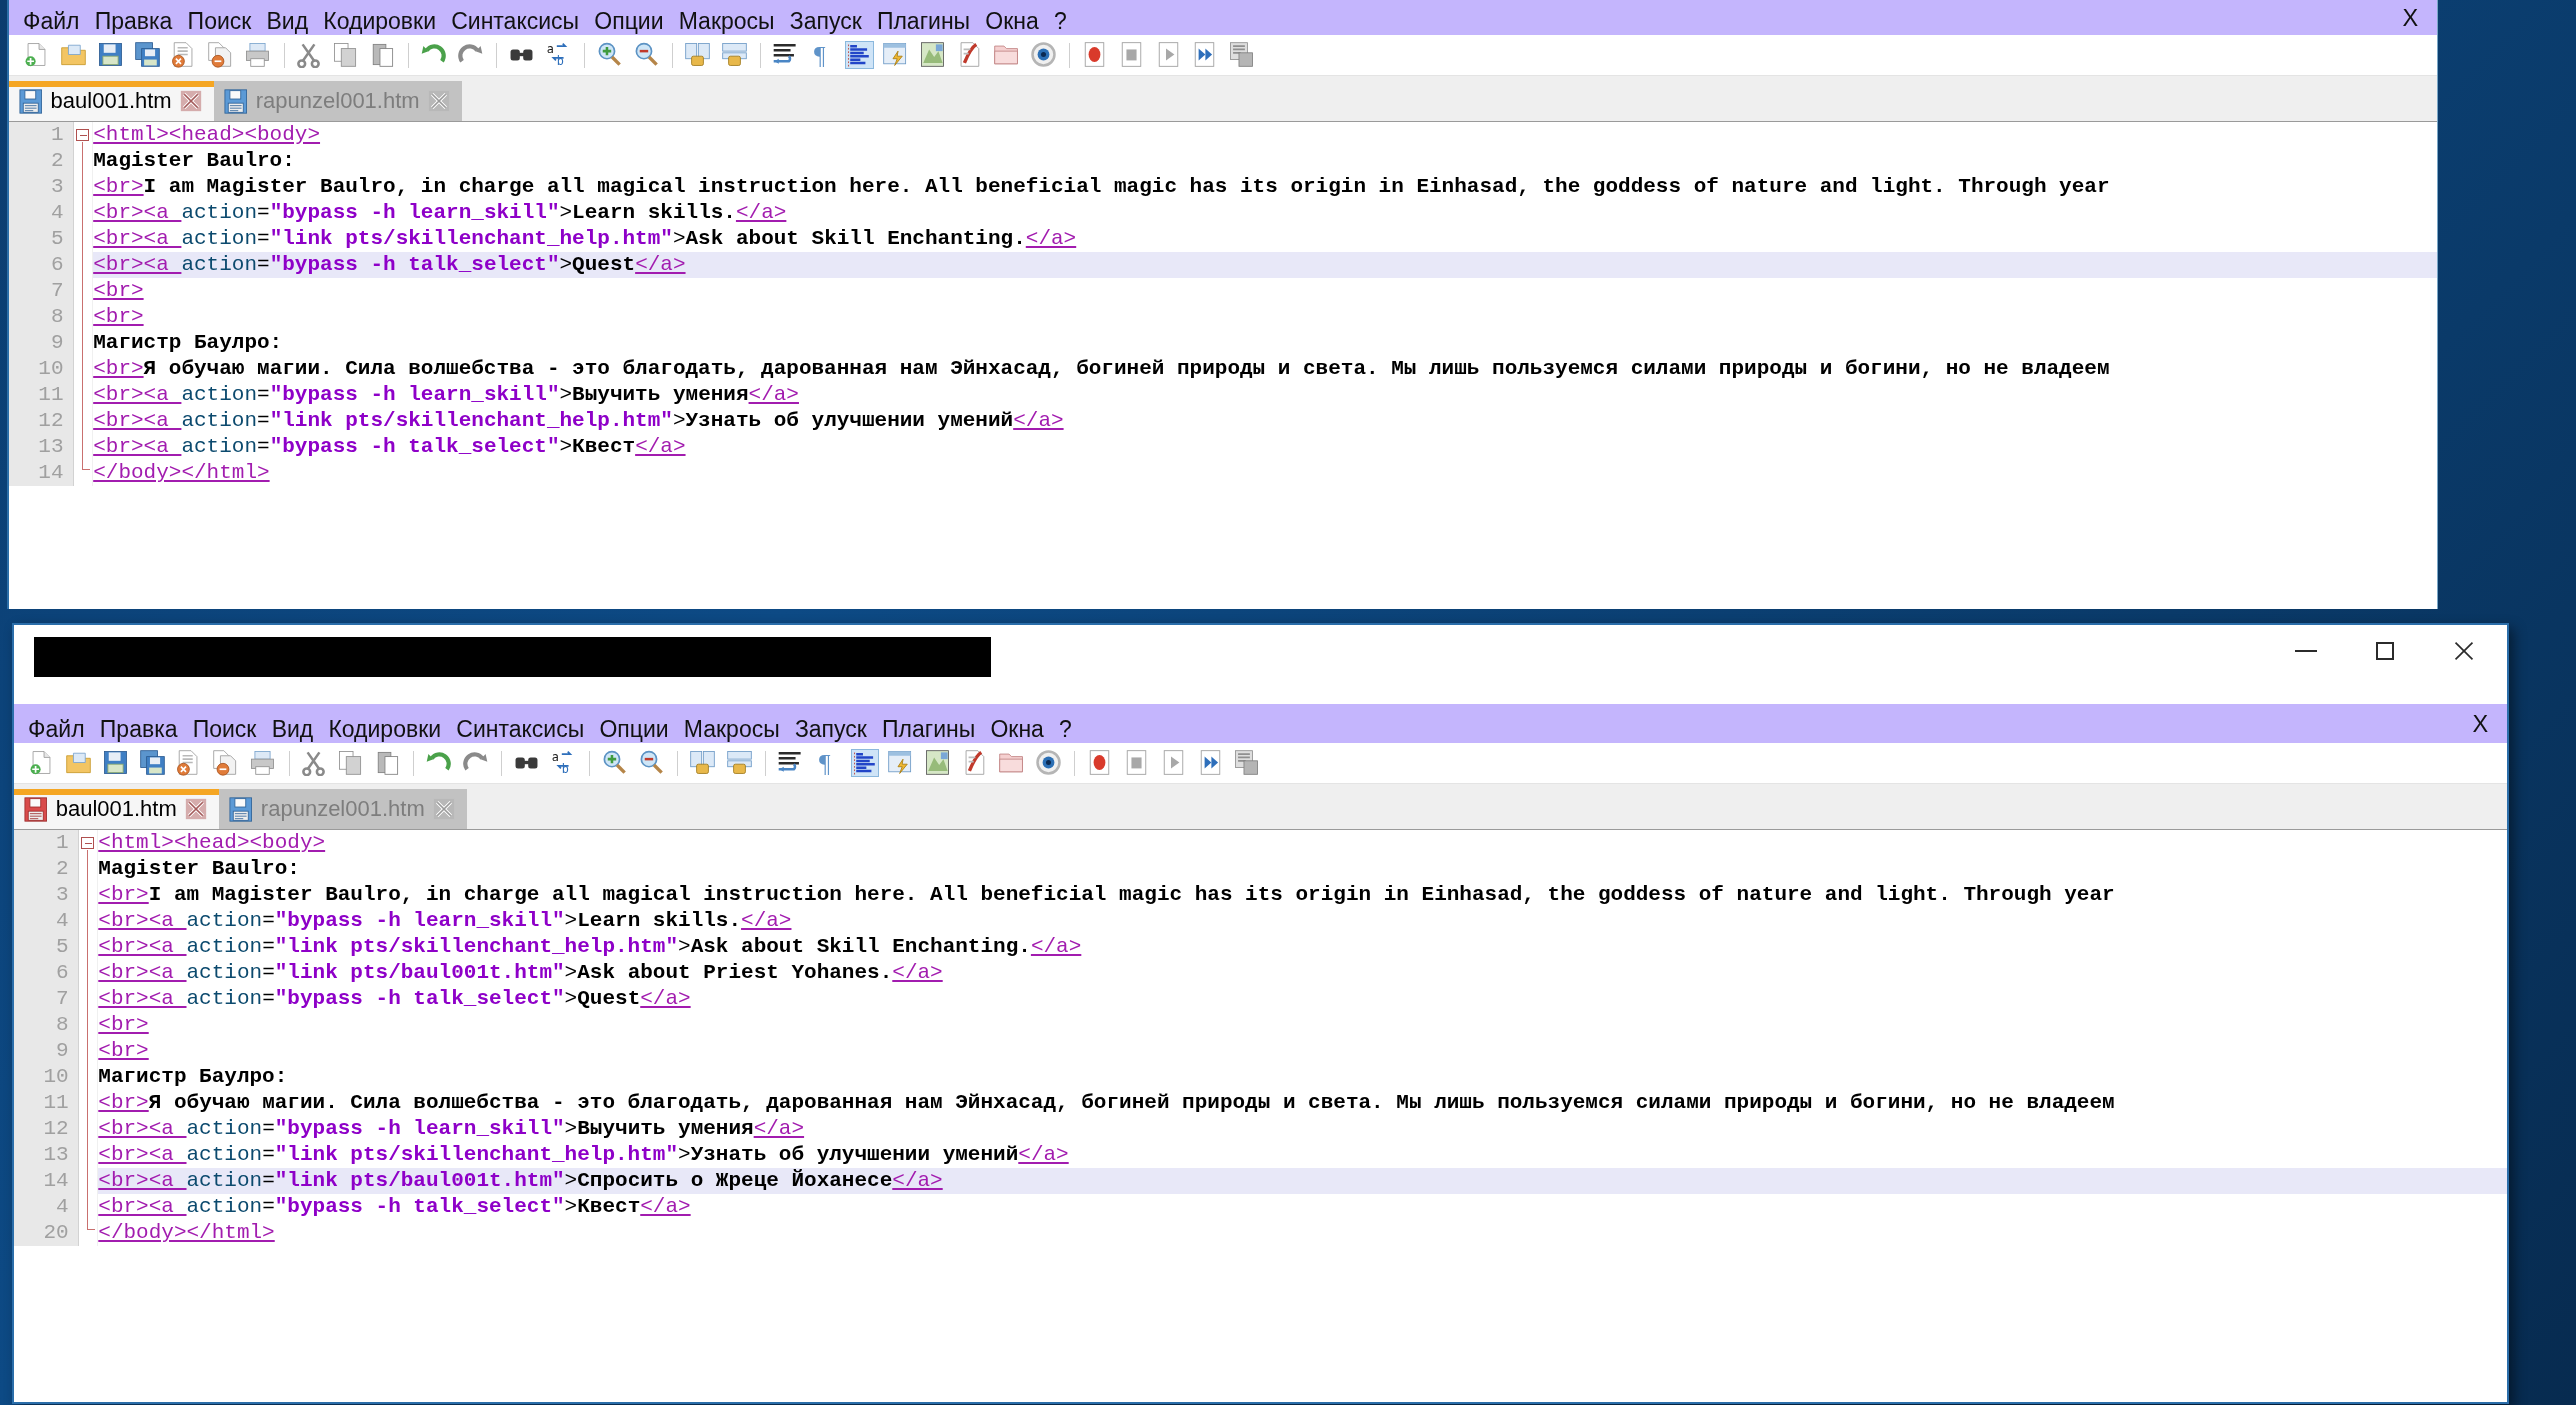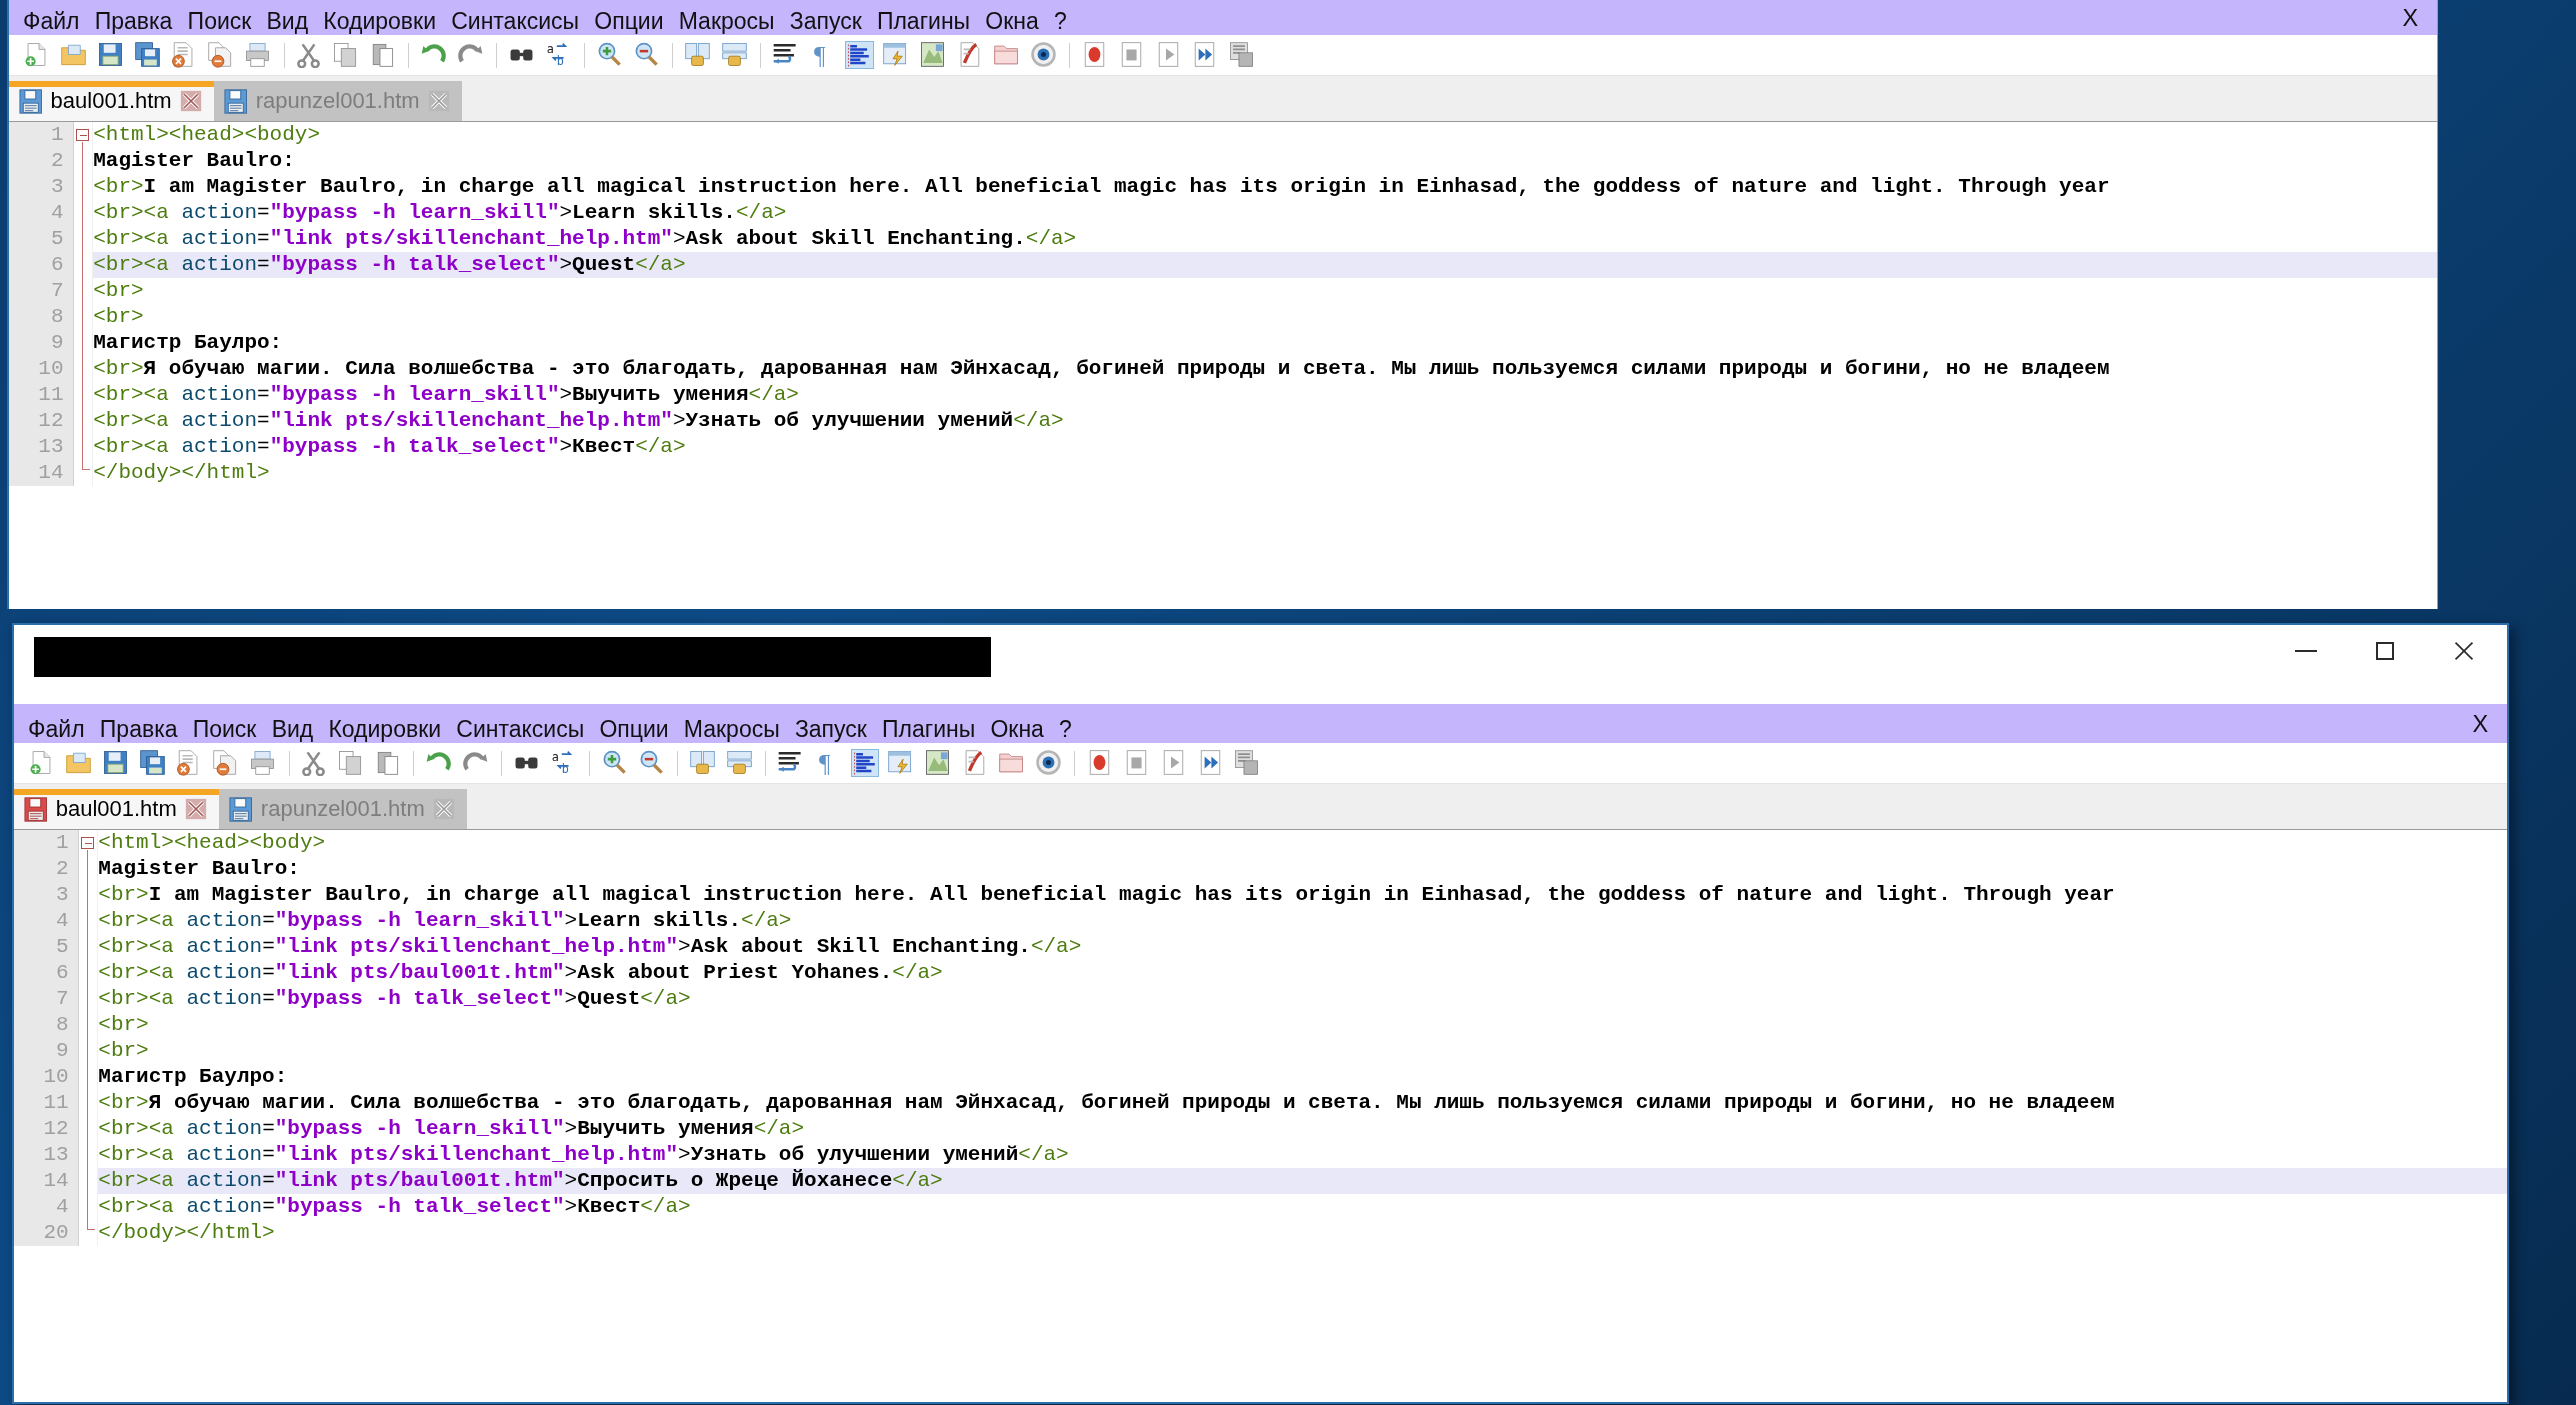--- a/index.html
+++ b/index.html
@@ -104,21 +104,21 @@
   .foldbox:after{
     content:"";position:absolute;left:2.5px;top:5px;width:7.6px;height:0.8px;background:#b0504f;
   }
   .foldend{position:absolute;left:8.4px;width:7.6px;height:0.8px;background:#c9706f;}
   .code{
     flex:1;font-family:"Liberation Mono",monospace;font-size:21px;
     white-space:pre;position:relative;
   }
   .code .line{height:26px;line-height:26px;position:relative;}
   .code .line.cur{background:#e8e8f8;}
-  .tag{color:#4d7c0f;}
+  .tag{color:#a21caf;text-decoration:underline;}
   .attr{color:#0c4a6e;}
   .val{color:#8e00c8;font-weight:bold;}
   .txt{color:#000;font-weight:bold;}
   .punct{color:#000;}
 </style>
 </head>
 <body>
 
 <div class="desktop"></div>
 

